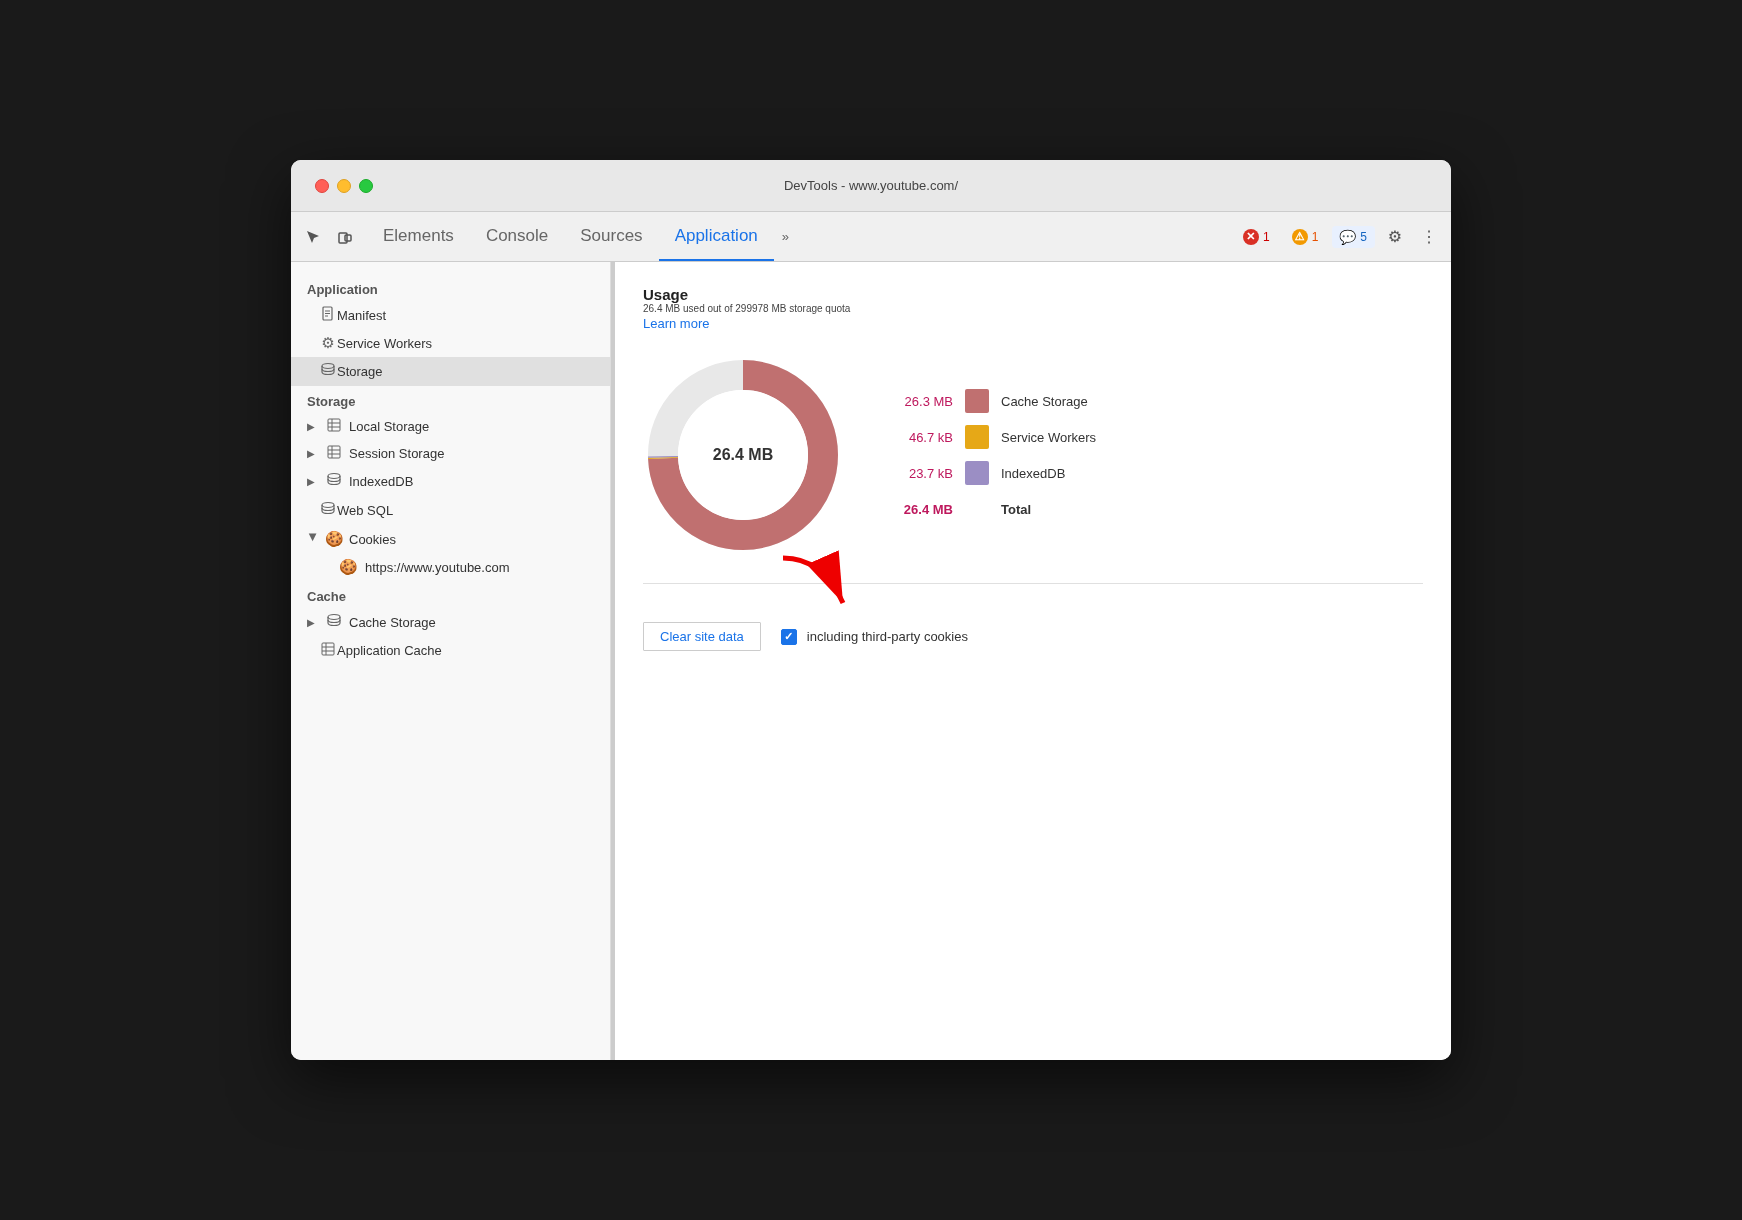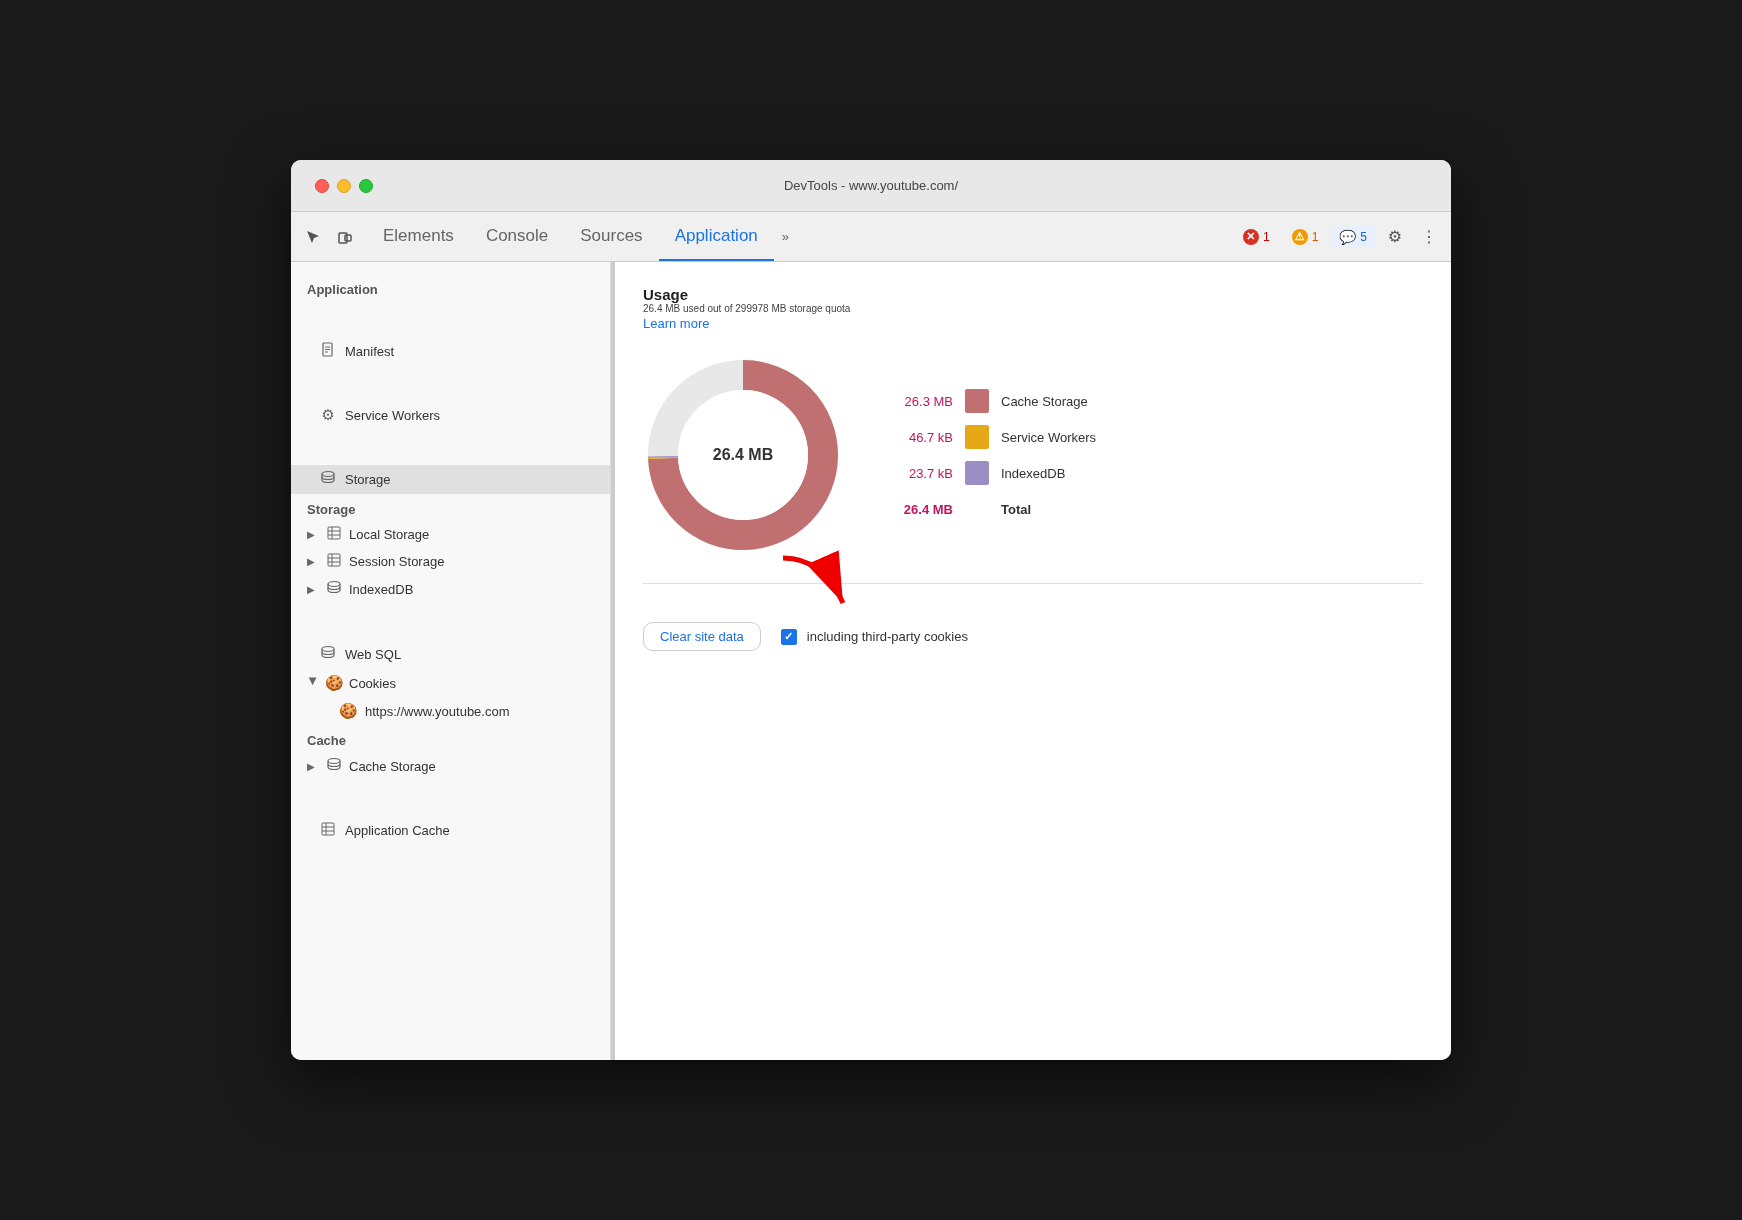--- a/index.html
+++ b/index.html
@@ -173,22 +173,21 @@
       text-transform: none;
       font-size: 13px;
     }
     .sidebar-item {
       display: flex;
       align-items: center;
       padding: 5px 4px 5px 28px;
       font-size: 13px;
       color: #333;
       cursor: pointer;
-      gap: 8px;
-      margin-top: 36px;
+      gap: 0;
     }
     .sidebar-item.active { background: #e0e0e0; }
     .sidebar-item-icon {
       color: #666;
       font-size: 15px;
       width: 18px;
       text-align: center;
     }
     .sidebar-expandable {
       display: flex;
@@ -320,21 +319,21 @@
     }
     
     .bottom-actions {
       display: flex;
       align-items: center;
       gap: 20px;
     }
     .clear-btn {
       padding: 6px 16px;
       border: 1px solid #ccc;
-      border-radius: 10px;
+      border-radius: 1px;
       background: white;
       font-size: 13px;
       color: #1a73e8;
       cursor: pointer;
       font-weight: 500;
     }
     .checkbox-checked-row {
       display: flex;
       align-items: center;
       gap: 10px;

